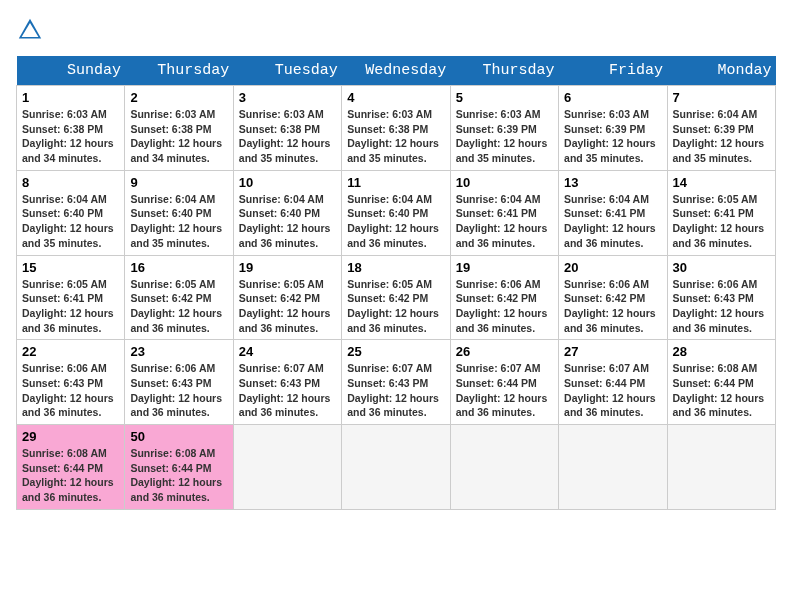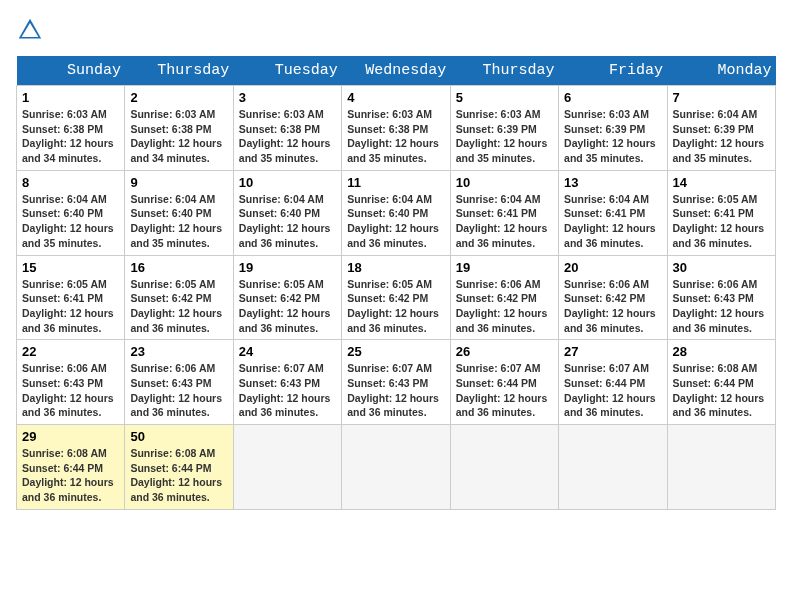--- a/index.html
+++ b/index.html
@@ -63,21 +63,21 @@
     }
     .calendar td {
       border: 1px solid #ccc;
       vertical-align: top;
       padding: 4px 5px;
       width: 108px;
       min-height: 80px;
       background: #fff;
     }
     .calendar tr:last-child td {
-      background: #fef9c3;
+      background: #f9a8d4;
     }
     .day-num {
       font-size: 13px;
       font-weight: bold;
       display: block;
       margin-bottom: 2px;
     }
     .day-info {
       font-size: 10.5px;
       color: #333;

